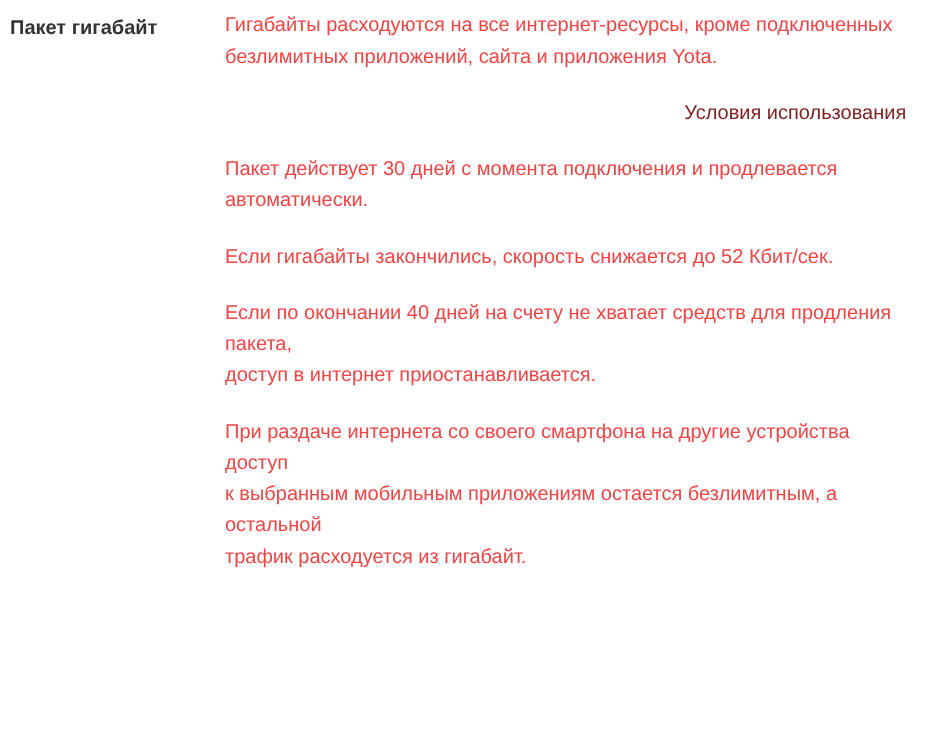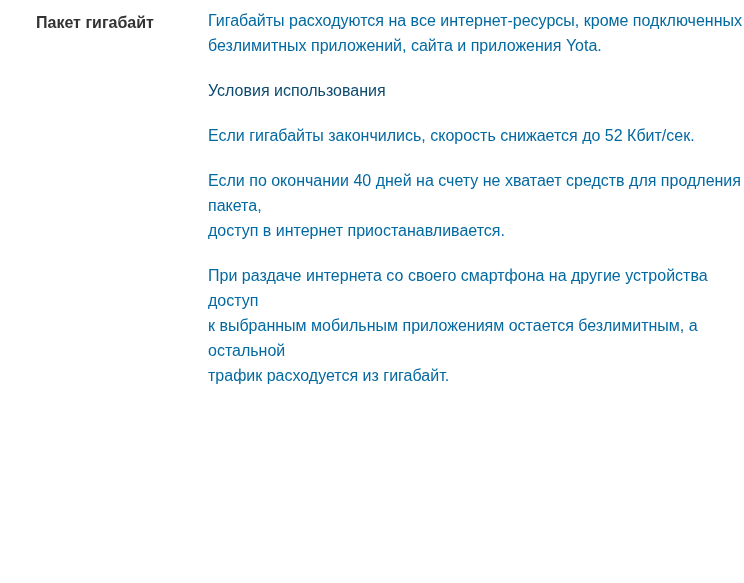--- a/index.html
+++ b/index.html
@@ -7,21 +7,20 @@
     padding: 0;
     background: #ffffff;
     font-family: "Liberation Sans", "DejaVu Sans", sans-serif;
   }
   .page {
     width: 744px;
     height: 583px;
     background: #ffffff;
     box-sizing: border-box;
     overflow: hidden;
-    padding-left: 28px;
   }
   .section-row {
     display: flex;
     align-items: flex-start;
     padding: 8px 0 0 8px;
   }
   .label-col {
     width: 172px;
     flex: 0 0 172px;
     box-sizing: border-box;
@@ -35,44 +34,47 @@
     color: #333333;
   }
   .content-col {
     flex: 1 1 auto;
     max-width: 545px;
   }
   .para {
     margin: 0 0 20px 0;
     font-size: 16px;
     line-height: 25px;
-    color: #0369a1;
+    color: #ef4444;
     white-space: pre-line;
   }
   .para.subheading {
-    color: #0c4a6e;
+    color: #7f1d1d;
+    text-align: right;
   }
 </style>
 </head>
 <body>
 
 <div class="page">
   <div class="section-row">
 
     <div class="label-col">
       <h3 class="section-label">Пакет гигабайт</h3>
     </div>
 
     <div class="content-col">
       <p class="para">Гигабайты расходуются на все интернет-ресурсы, кроме подключенных
 безлимитных приложений, сайта и приложения Yota.</p>
 
 
       <p class="para subheading">Условия использования</p>
 
+      <p class="para">Пакет действует 30 дней с момента подключения и продлевается
+автоматически.</p>
 
       <p class="para">Если гигабайты закончились, скорость снижается до 52 Кбит/сек.</p>
 
       <p class="para">Если по окончании 40 дней на счету не хватает средств для продления пакета,
 доступ в интернет приостанавливается.</p>
 
 
       <p class="para">При раздаче интернета со своего смартфона на другие устройства доступ
 к выбранным мобильным приложениям остается безлимитным, а остальной
 трафик расходуется из гигабайт.</p>

